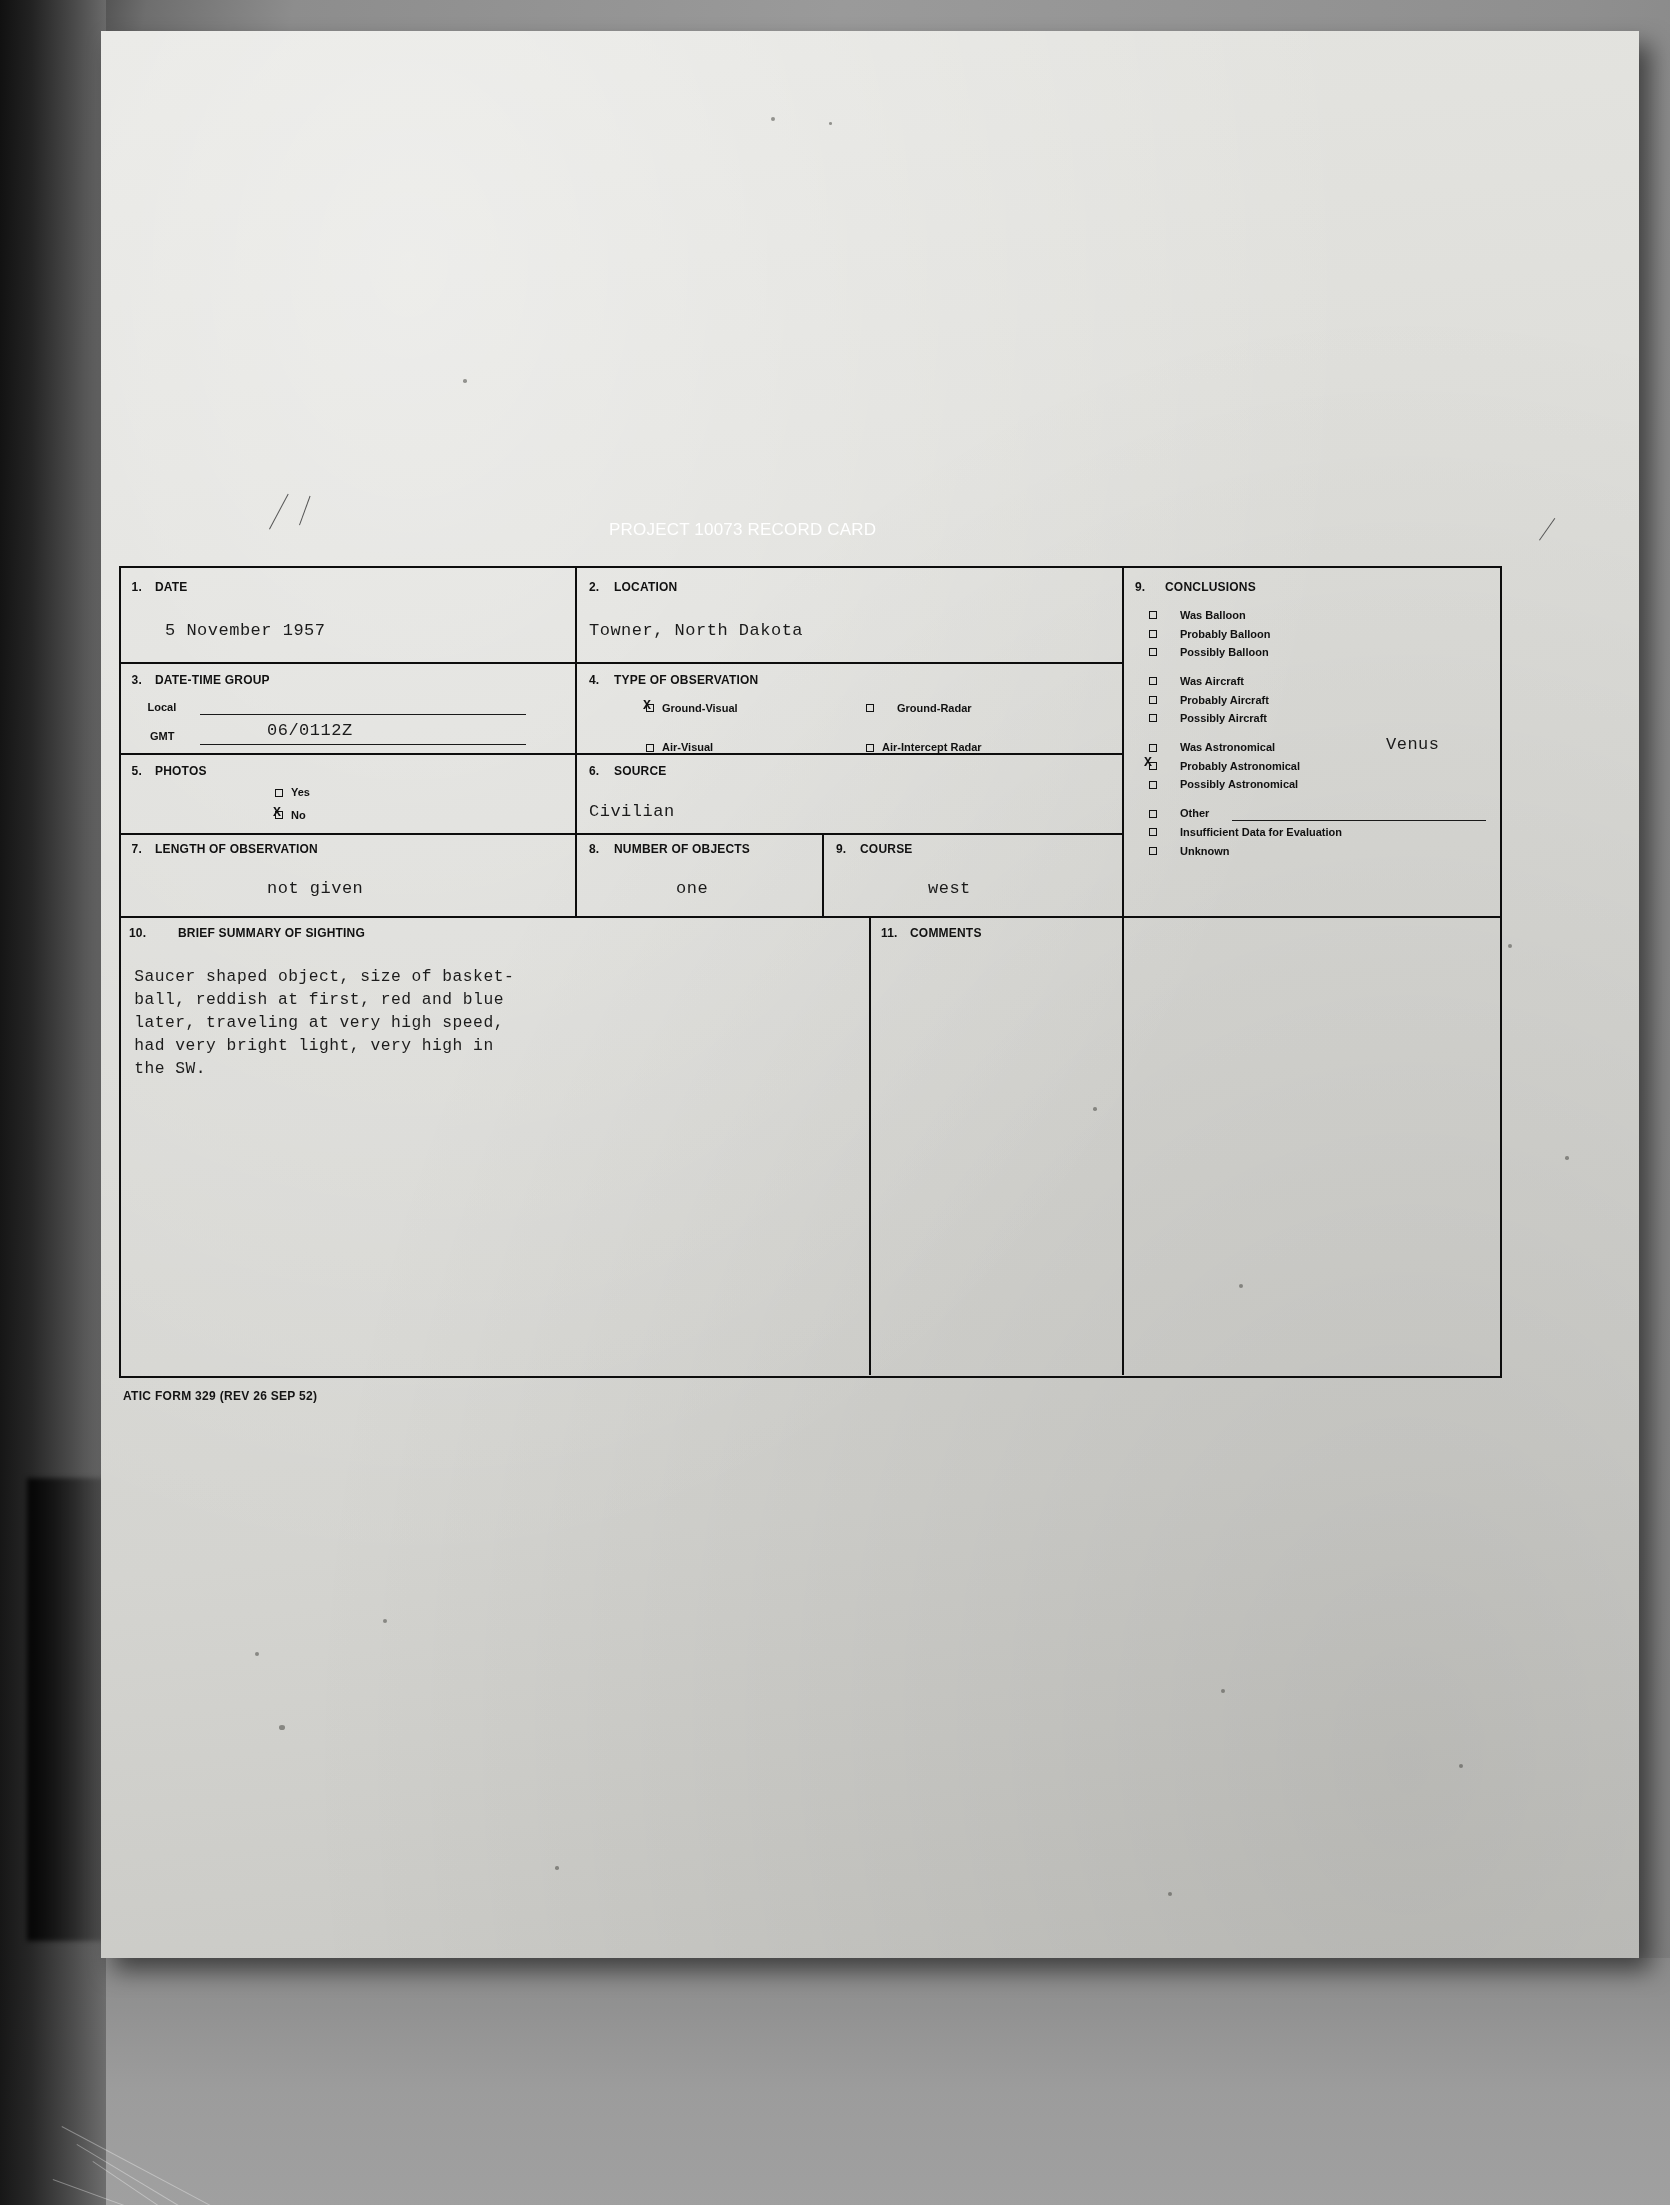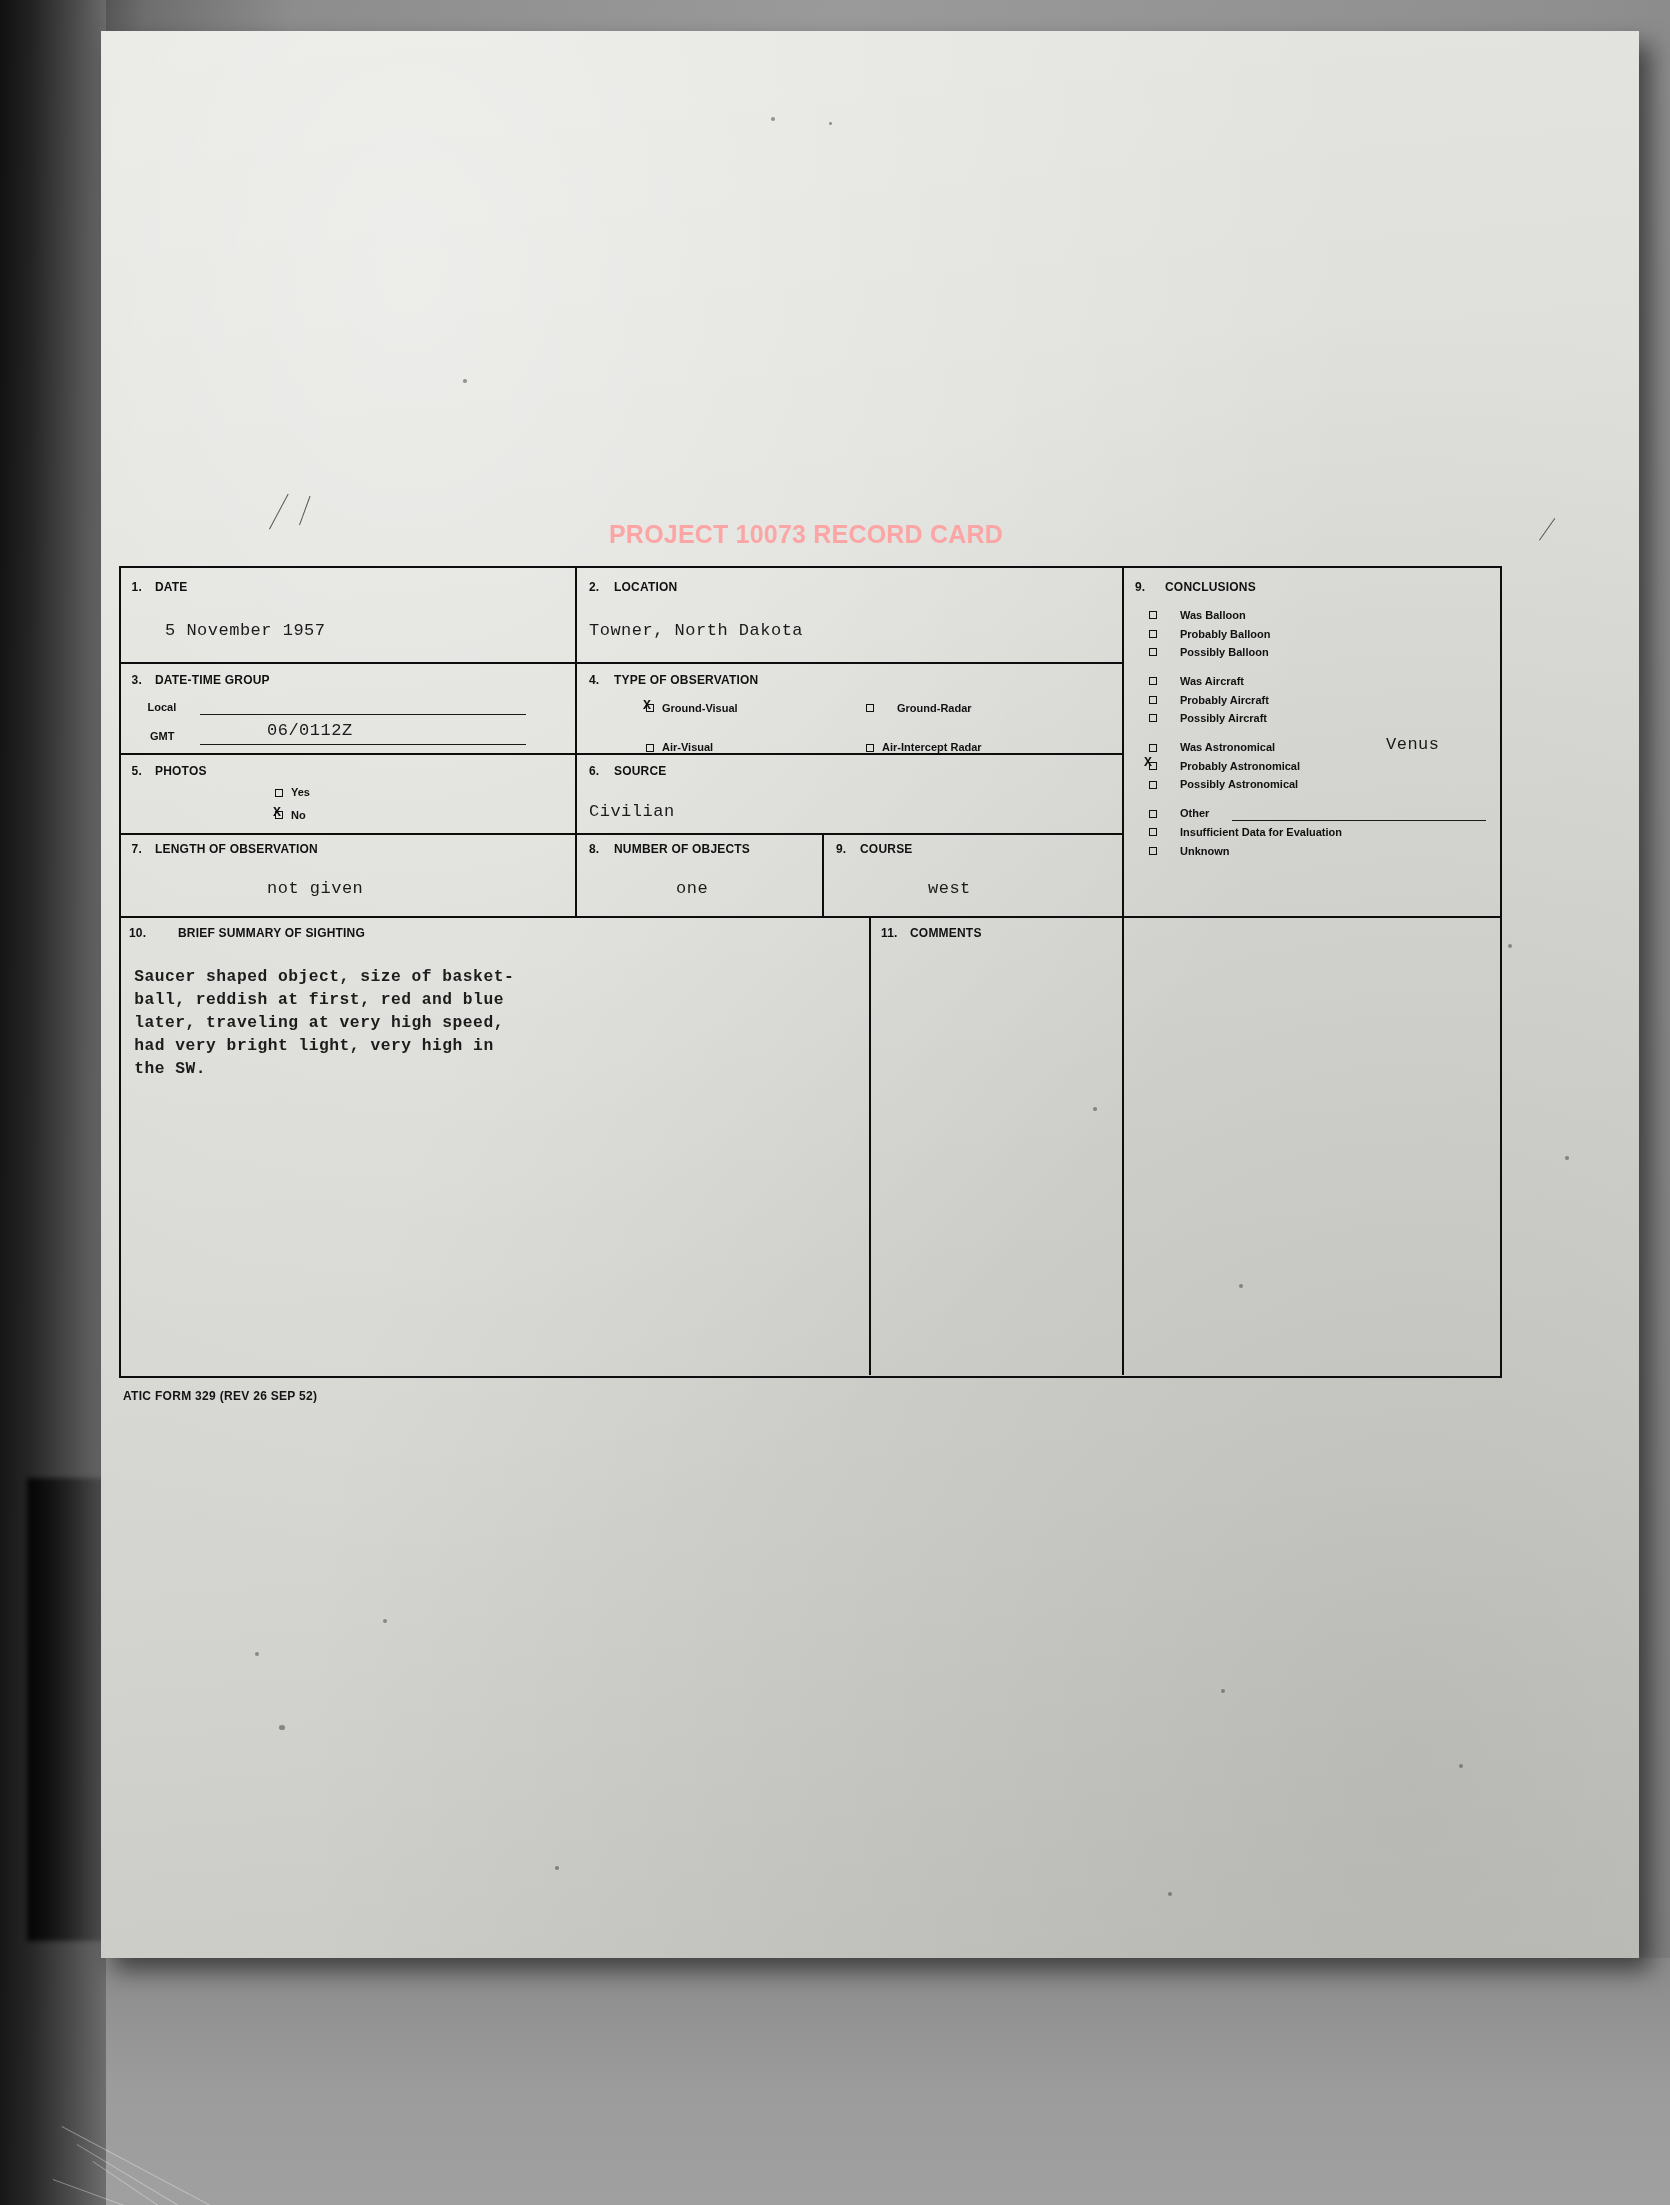--- a/index.html
+++ b/index.html
@@ -71,24 +71,24 @@
     background: #4a4a46;
     border-radius: 50%;
     opacity: .55;
   }
 
   
   #card-title {
     position: absolute;
     left: 609px;
     top: 520px;
-    font-size: 25px;
-    font-weight: bold;
+    font-size: 17px;
+    font-weight: normal;
     letter-spacing: 0.2px;
-    color: #fca5a5;
+    color: #ffffff;
     white-space: nowrap;
   }
 
   
   #form {
     position: absolute;
     left: 119px;
     top: 566px;
     width: 1383px;
     height: 812px;
@@ -149,21 +149,20 @@
 
   
   .blocktext {
     position: absolute;
     font-family: "Liberation Mono", monospace;
     font-size: 16.3px;
     line-height: 23px;
     color: #1c1c1c;
     letter-spacing: 0.5px;
     white-space: pre;
-    font-weight: bold;
   }
   .blocktext.grey { color: #3b3b39; }
 
   #atic-form {
     position: absolute;
     left: 123px;
     top: 1389px;
     font-size: 12px;
     font-weight: bold;
     color: #141414;

